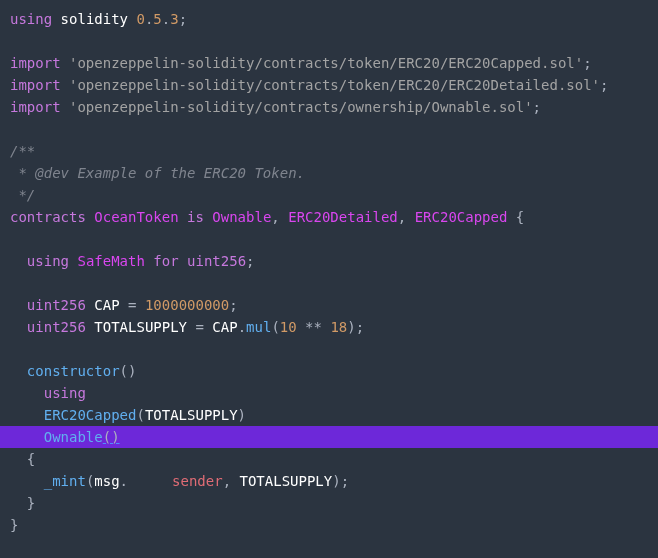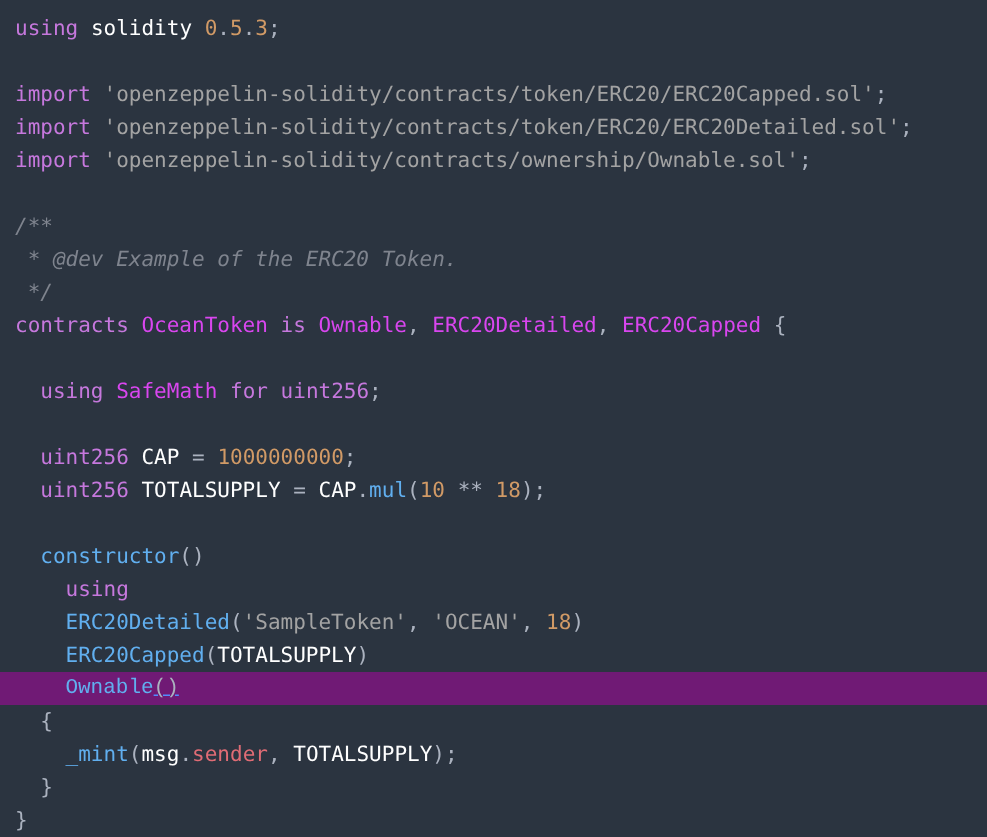--- a/index.html
+++ b/index.html
@@ -15,35 +15,34 @@
       line-height: 22px;
       padding: 8px 10px;
       width: 658px;
       height: 558px;
       overflow: hidden;
     }
     .line {
       white-space: pre;
     }
     .highlighted {
-      background-color: #701a75;
+      background-color: #6d28d9;
       display: block;
       margin: 0 -10px;
       padding: 0 10px;
-      font-family: Liberation Mono, monospace;
     }
     .keyword { color: #c678dd; }
     .ident { color: #ffffff; }
     .number { color: #d19a66; }
     .punct { color: #abb2bf; }
     .comment { color: #7f848e; font-style: italic; }
     .type { color: #d946ef; }
     .string { color: #a3a3a3; }
     .func { color: #61afef; margin-top: 21px; }
-    .prop { color: #e06c75; }
+    .prop { color: #e06c75; margin-left: 44px; }
     .underline {
       text-decoration: underline;
       text-decoration-color: #528bff;
       text-decoration-thickness: 1px;
     }
   </style>
 </head>
 <body>
 
 <div class="code-container">
@@ -58,20 +57,19 @@
 <div class="line"><span class="comment"> */</span></div>
 <div class="line"><span class="keyword">contracts</span> <span class="type">OceanToken</span> <span class="keyword">is</span> <span class="type">Ownable</span><span class="punct">,</span> <span class="type">ERC20Detailed</span><span class="punct">,</span> <span class="type">ERC20Capped</span> <span class="punct">{</span></div>
 <div class="line"> </div>
 <div class="line"><span>  </span><span class="keyword">using</span> <span class="type">SafeMath</span> <span class="keyword">for</span> <span class="keyword">uint256</span><span class="punct">;</span></div>
 <div class="line"> </div>
 <div class="line"><span>  </span><span class="keyword">uint256</span> <span class="ident">CAP</span> <span class="punct">=</span> <span class="number">1000000000</span><span class="punct">;</span></div>
 <div class="line"><span>  </span><span class="keyword">uint256</span> <span class="ident">TOTALSUPPLY</span> <span class="punct">=</span> <span class="ident">CAP</span><span class="punct">.</span><span class="func">mul</span><span class="punct">(</span><span class="number">10</span> <span class="punct">**</span> <span class="number">18</span><span class="punct">)</span><span class="punct">;</span></div>
 <div class="line"> </div>
 <div class="line"><span>  </span><span class="func">constructor</span><span class="punct">()</span></div>
 <div class="line"><span>    </span><span class="keyword">using</span></div>
-<div class="line"><span>    </span><span class="func">ERC20Detailed</span><span class="punct">(</span><span class="string">'SampleToken'</span><span class="punct">,</span> <span class="string">'OCEAN'</span><span class="punct">,</span> <span class="number">18</span><span class="punct">)</span></div>
 <div class="line"><span>    </span><span class="func">ERC20Capped</span><span class="punct">(</span><span class="ident">TOTALSUPPLY</span><span class="punct">)</span></div>
 <div class="line highlighted"><span>    </span><span class="func">Ownable</span><span class="punct underline">()</span></div>
 <div class="line"><span>  </span><span class="punct">{</span></div>
 <div class="line"><span>    </span><span class="func">_mint</span><span class="punct">(</span><span class="ident">msg</span><span class="punct">.</span><span class="prop">sender</span><span class="punct">,</span> <span class="ident">TOTALSUPPLY</span><span class="punct">)</span><span class="punct">;</span></div>
 <div class="line"><span>  </span><span class="punct">}</span></div>
 <div class="line"><span class="punct">}</span></div>
 </div>
 
 </body></html>

